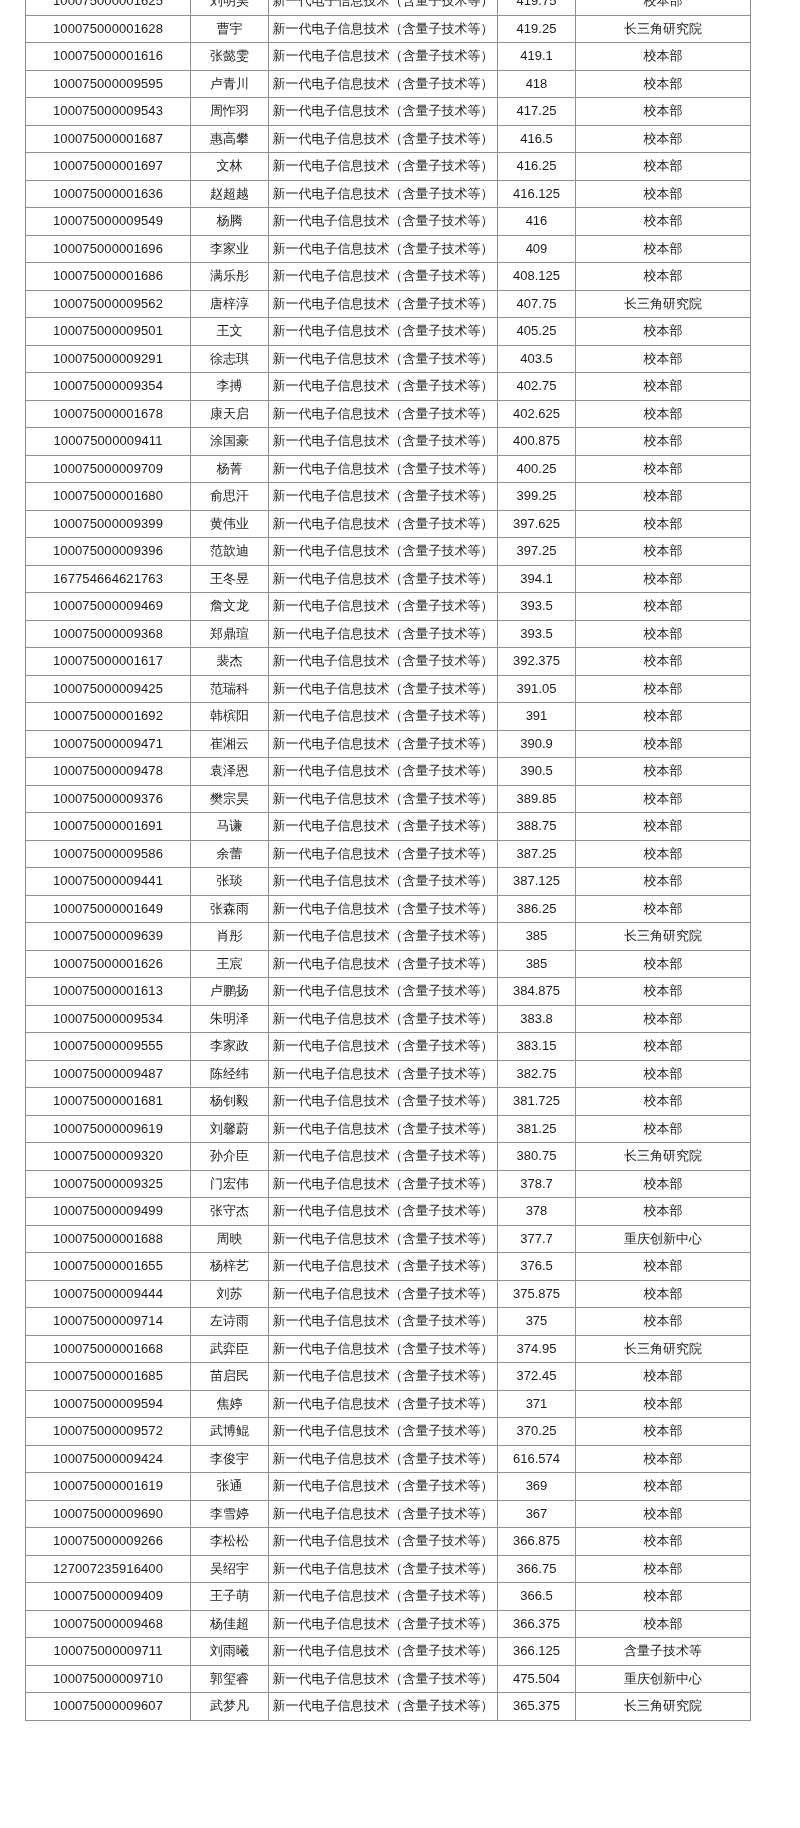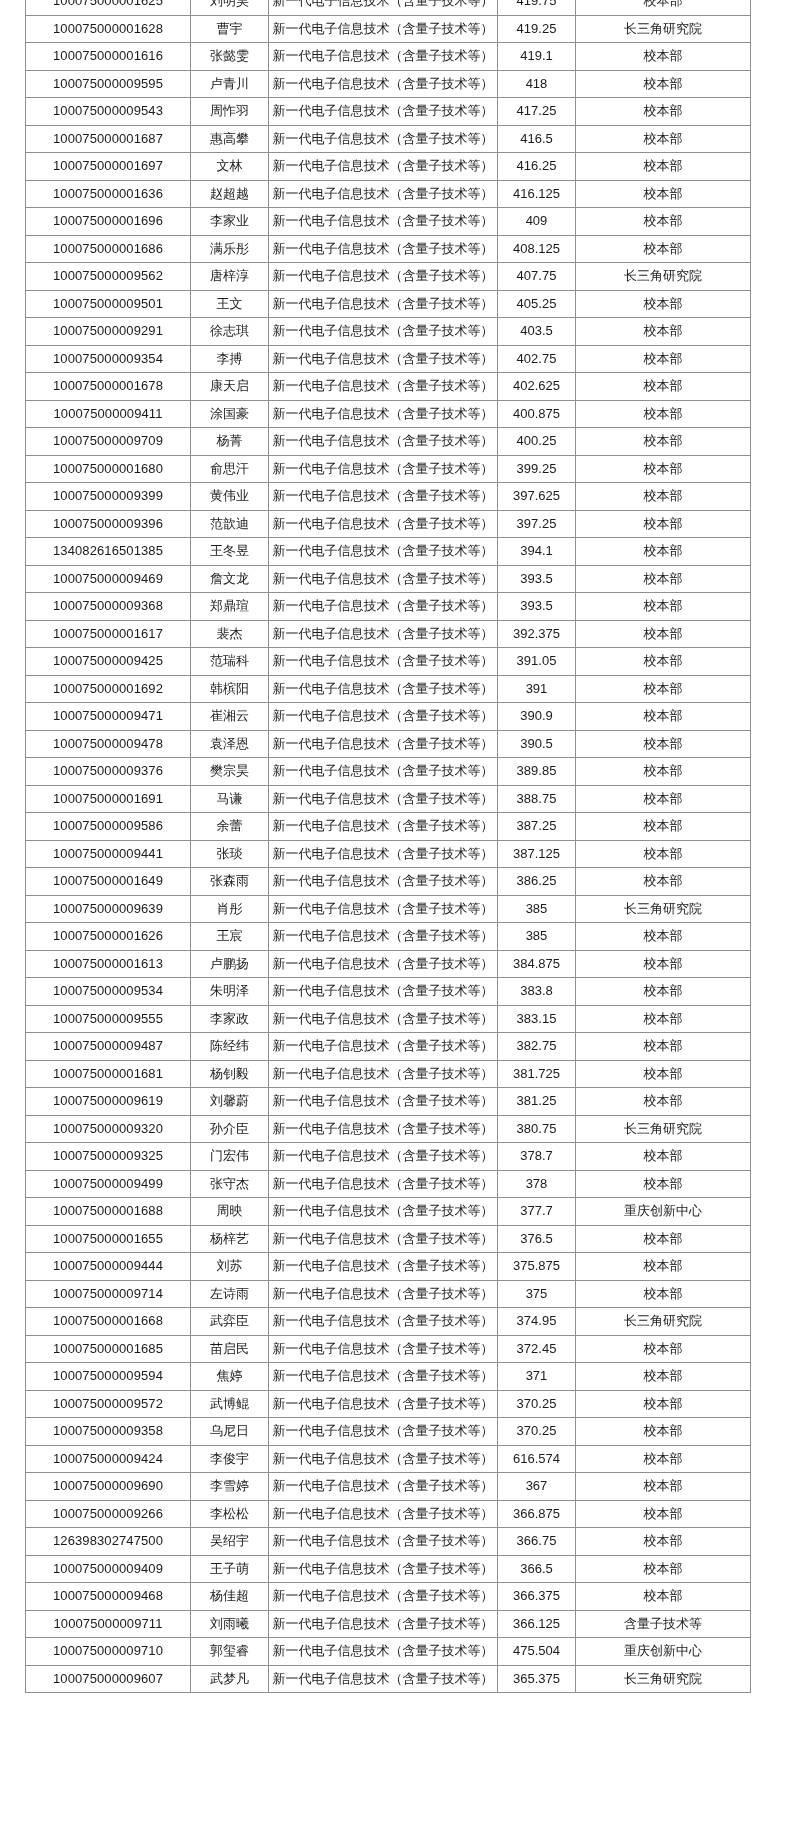--- a/index.html
+++ b/index.html
@@ -125,20 +125,27 @@
             <td class="cell-unit">校本部</td>
           </tr>
           <tr>
             <td class="cell-id">100075000001636</td>
             <td class="cell-name">赵超越</td>
             <td class="cell-major">新一代电子信息技术（含量子技术等）</td>
             <td class="cell-score">416.125</td>
             <td class="cell-unit">校本部</td>
           </tr>
           <tr>
+            <td class="cell-id">100075000009549</td>
+            <td class="cell-name">杨腾</td>
+            <td class="cell-major">新一代电子信息技术（含量子技术等）</td>
+            <td class="cell-score">416</td>
+            <td class="cell-unit">校本部</td>
+          </tr>
+          <tr>
             <td class="cell-id">100075000001696</td>
             <td class="cell-name">李家业</td>
             <td class="cell-major">新一代电子信息技术（含量子技术等）</td>
             <td class="cell-score">409</td>
             <td class="cell-unit">校本部</td>
           </tr>
           <tr>
             <td class="cell-id">100075000001686</td>
             <td class="cell-name">满乐彤</td>
             <td class="cell-major">新一代电子信息技术（含量子技术等）</td>
@@ -209,21 +216,21 @@
             <td class="cell-unit">校本部</td>
           </tr>
           <tr>
             <td class="cell-id">100075000009396</td>
             <td class="cell-name">范歆迪</td>
             <td class="cell-major">新一代电子信息技术（含量子技术等）</td>
             <td class="cell-score">397.25</td>
             <td class="cell-unit">校本部</td>
           </tr>
           <tr>
-            <td class="cell-id">134082616501385</td>
+            <td class="cell-id">167754664621763</td>
             <td class="cell-name">王冬昱</td>
             <td class="cell-major">新一代电子信息技术（含量子技术等）</td>
             <td class="cell-score">394.1</td>
             <td class="cell-unit">校本部</td>
           </tr>
           <tr>
             <td class="cell-id">100075000009469</td>
             <td class="cell-name">詹文龙</td>
             <td class="cell-major">新一代电子信息技术（含量子技术等）</td>
             <td class="cell-score">393.5</td>
@@ -433,49 +440,49 @@
             <td class="cell-unit">校本部</td>
           </tr>
           <tr>
             <td class="cell-id">100075000009572</td>
             <td class="cell-name">武博鲲</td>
             <td class="cell-major">新一代电子信息技术（含量子技术等）</td>
             <td class="cell-score">370.25</td>
             <td class="cell-unit">校本部</td>
           </tr>
           <tr>
-            <td class="cell-id">100075000009358</td>
-            <td class="cell-name">乌尼日</td>
-            <td class="cell-major">新一代电子信息技术（含量子技术等）</td>
-            <td class="cell-score">370.25</td>
-            <td class="cell-unit">校本部</td>
-          </tr>
-          <tr>
             <td class="cell-id">100075000009424</td>
             <td class="cell-name">李俊宇</td>
             <td class="cell-major">新一代电子信息技术（含量子技术等）</td>
             <td class="cell-score">616.574</td>
             <td class="cell-unit">校本部</td>
           </tr>
           <tr>
+            <td class="cell-id">100075000001619</td>
+            <td class="cell-name">张通</td>
+            <td class="cell-major">新一代电子信息技术（含量子技术等）</td>
+            <td class="cell-score">369</td>
+            <td class="cell-unit">校本部</td>
+          </tr>
+          <tr>
             <td class="cell-id">100075000009690</td>
             <td class="cell-name">李雪婷</td>
             <td class="cell-major">新一代电子信息技术（含量子技术等）</td>
             <td class="cell-score">367</td>
             <td class="cell-unit">校本部</td>
           </tr>
           <tr>
             <td class="cell-id">100075000009266</td>
             <td class="cell-name">李松松</td>
             <td class="cell-major">新一代电子信息技术（含量子技术等）</td>
             <td class="cell-score">366.875</td>
             <td class="cell-unit">校本部</td>
           </tr>
           <tr>
-            <td class="cell-id">126398302747500</td>
+            <td class="cell-id">127007235916400</td>
             <td class="cell-name">吴绍宇</td>
             <td class="cell-major">新一代电子信息技术（含量子技术等）</td>
             <td class="cell-score">366.75</td>
             <td class="cell-unit">校本部</td>
           </tr>
           <tr>
             <td class="cell-id">100075000009409</td>
             <td class="cell-name">王子萌</td>
             <td class="cell-major">新一代电子信息技术（含量子技术等）</td>
             <td class="cell-score">366.5</td>

